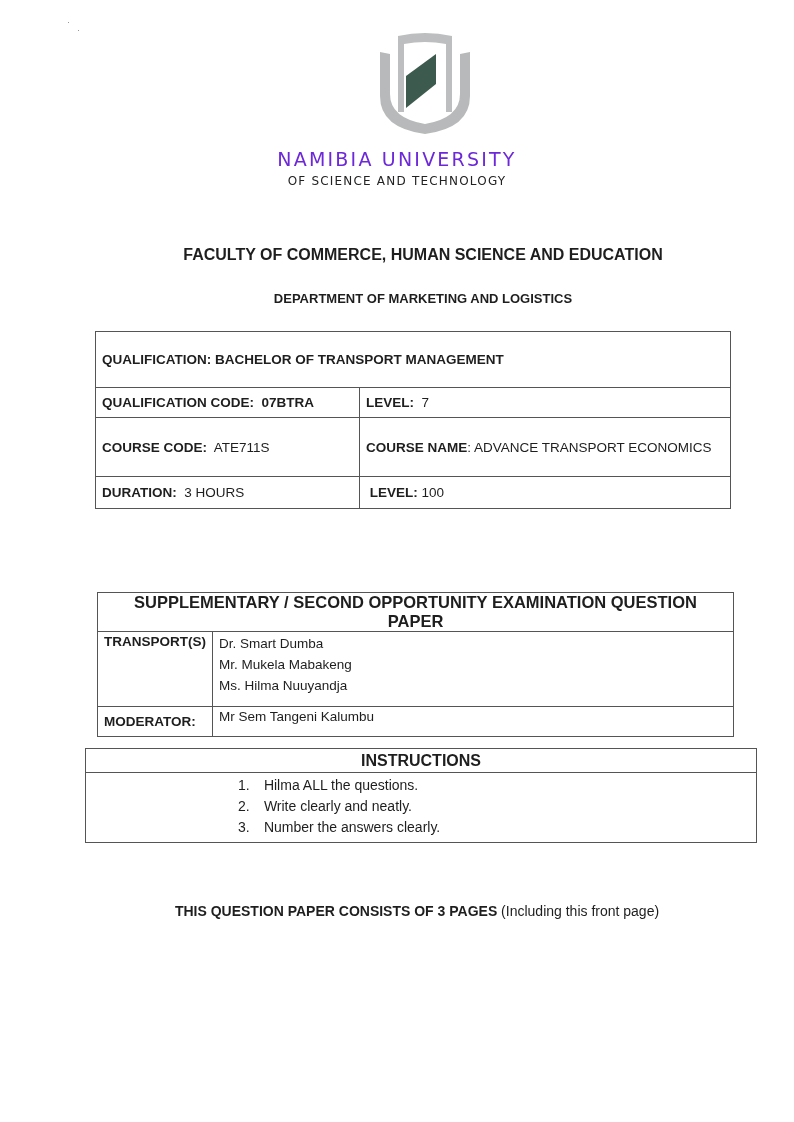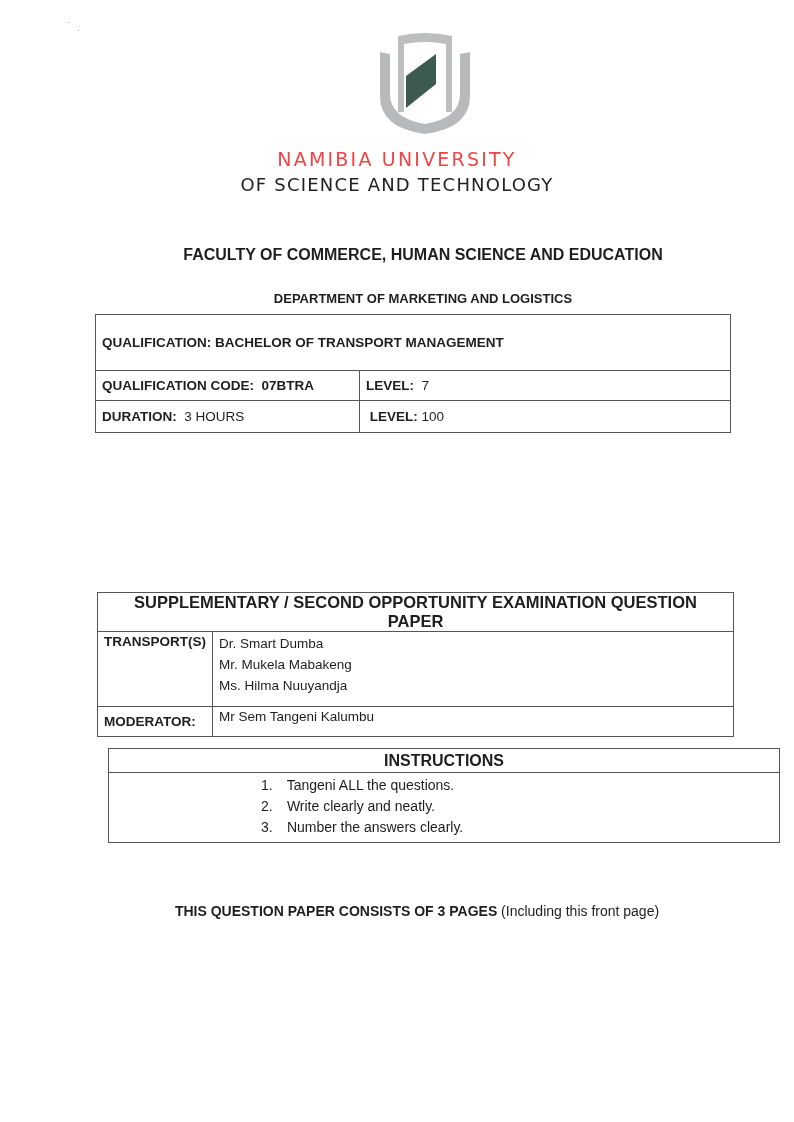--- a/index.html
+++ b/index.html
@@ -3,40 +3,40 @@
 <meta charset="utf-8">
 <style>
   html, body { margin: 0; padding: 0; background: #ffffff; }
   body { width: 794px; height: 1122px; position: relative; overflow: hidden;
          font-family: "Liberation Sans", "DejaVu Sans", sans-serif; color: #1a1a1a; }
   .abs { position: absolute; }
 
   
   #logo { left: 376px; top: 32px; width: 98px; height: 102px; }
   #uni-name { left: 0; width: 794px; top: 148px; font-size: 19px; letter-spacing: 2.2px;
-              font-family: "DejaVu Sans", sans-serif; color: #ef4444; text-align: center; }
-  #uni-sub { left: 0; width: 794px; top: 174px; font-size: 18px; letter-spacing: 1.2px;
+              font-family: "DejaVu Sans", sans-serif; color: #6d28d9; text-align: center; }
+  #uni-sub { left: 0; width: 794px; top: 174px; font-size: 12px; letter-spacing: 1.2px;
              font-family: "DejaVu Sans", sans-serif; color: #222; text-align: center; }
 
   #faculty { left: 0; width: 846px; top: 246px; font-size: 16px; font-weight: bold; text-align: center; color:#1e1e1e; }
   #dept { left: 0; width: 846px; top: 291px; font-size: 13px; font-weight: bold; text-align: center; color:#1e1e1e; }
 
   table { border-collapse: collapse; }
   td { border: 1px solid #555; font-size: 13.5px; padding: 0 6px; vertical-align: middle; }
   b { font-weight: bold; }
 
-  #qual-table { left: 95px; top: 314px; width: 636px; }
+  #qual-table { left: 95px; top: 331px; width: 636px; }
   #qual-table td { color: #1e1e1e; }
 
   #exam-table { left: 97px; top: 580px; width: 637px; margin-top: 12px; }
   #exam-table td { color: #1e1e1e; }
   .exam-title { text-align: center; font-size: 16.5px; font-weight: bold; height: 28px; }
   .names { line-height: 21px; padding-top: 1px; padding-bottom: 6px; vertical-align: top; }
 
-  #instr-table { left: 108px; top: 748px; width: 672px; }
+  #instr-table { left: 85px; top: 748px; width: 672px; }
   #instr-table td { color: #1e1e1e; }
   .instr-title { text-align: center; font-size: 16px; font-weight: bold; height: 23px; }
   .instr-list { padding: 2px 0 4px 0; }
   .instr-item { margin-left: 152px; line-height: 21px; font-size: 14px; }
   .instr-item .num { display: inline-block; width: 22px; }
 
   #pages-note { left: 0; width: 834px; top: 903px; font-size: 14px; text-align: center; color:#1e1e1e; }
 
   .speck { position: absolute; width: 1px; height: 1px; background: #999; }
 </style>
@@ -74,20 +74,27 @@
   <tr style="height:30px;">
     <td style="width:251px;">
       <b>QUALIFICATION CODE:</b>&nbsp;
       <b>07BTRA</b>
     </td>
     <td>
       <b>LEVEL:</b>&nbsp;
       <span>7</span>
     </td>
   </tr>
+  <tr style="height:59px;">
+    <td>
+      <b>COURSE CODE:</b>&nbsp;
+      <span>ATE711S</span>
+    </td>
+    <td><b>COURSE NAME</b><span>: ADVANCE TRANSPORT ECONOMICS</span></td>
+  </tr>
   <tr style="height:32px;">
     <td>
       <b>DURATION:</b>&nbsp;
       <span>3 HOURS</span>
     </td>
     <td>
       &nbsp;<b>LEVEL:</b>
       <span>100</span>
     </td>
   </tr>
@@ -120,21 +127,21 @@
 
 <table id="instr-table" class="abs">
   <tbody>
       <tr>
     <td class="instr-title">INSTRUCTIONS</td>
   </tr>
   <tr>
     <td class="instr-list">
       <div class="instr-item">
         <span class="num">1.</span>
-        <span>Tangeni ALL the questions.</span>
+        <span>Hilma ALL the questions.</span>
       </div>
       <div class="instr-item">
         <span class="num">2.</span>
         <span>Write clearly and neatly.</span>
       </div>
       <div class="instr-item">
         <span class="num">3.</span>
         <span>Number the answers clearly.</span>
       </div>
     </td>

